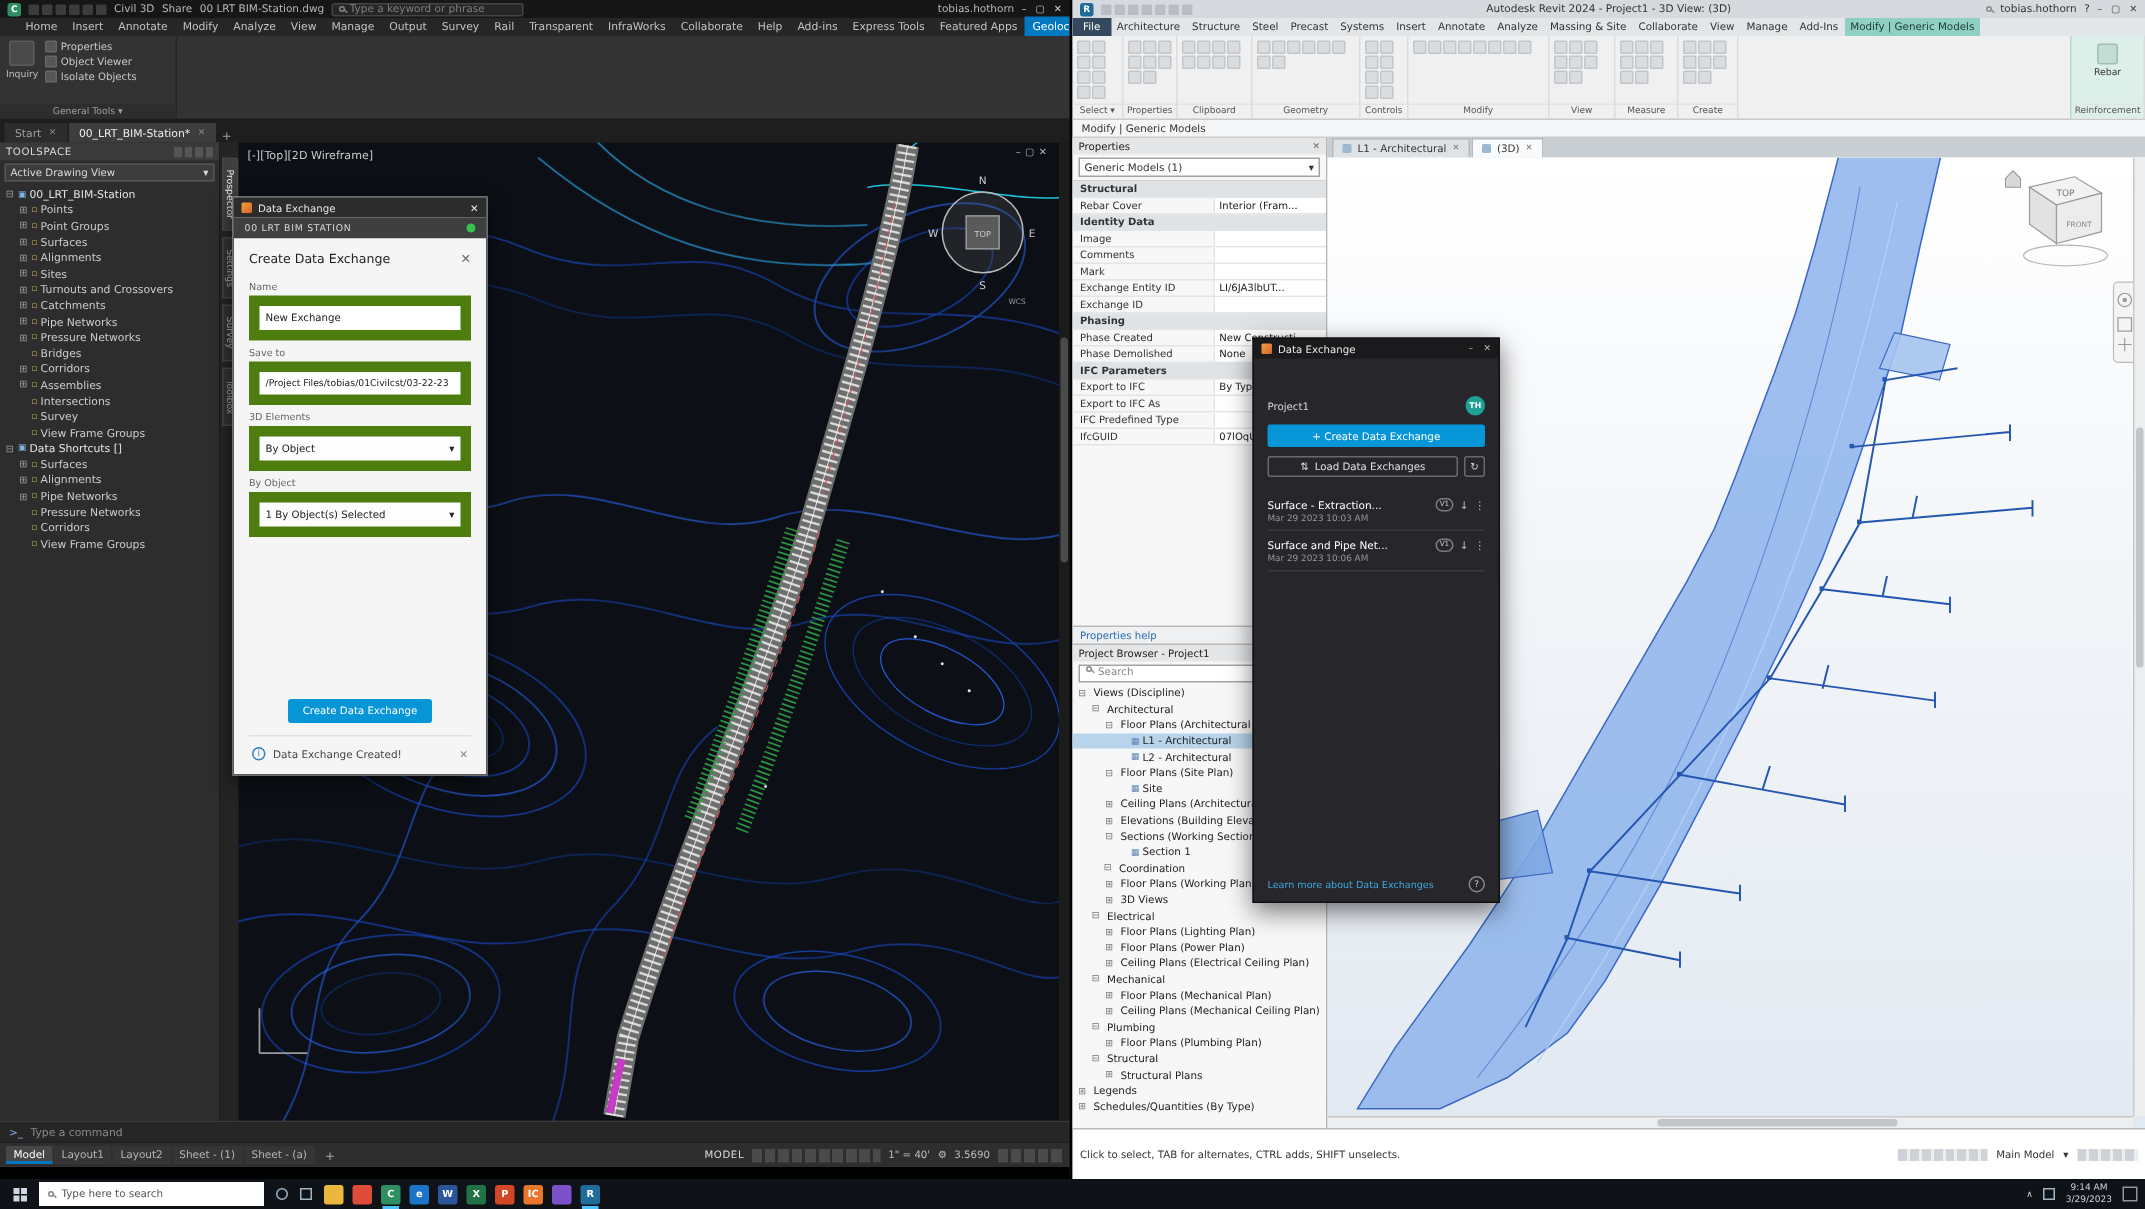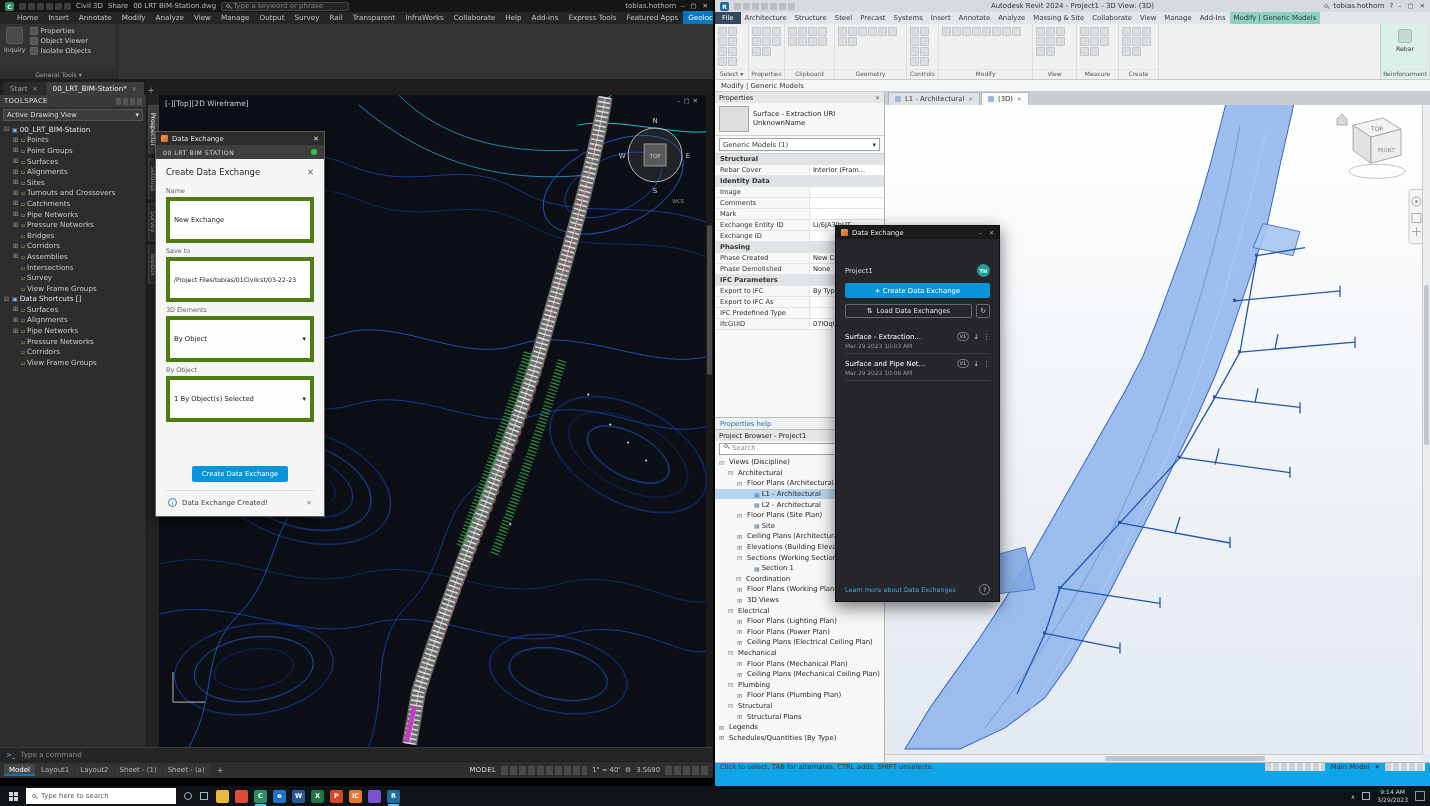--- a/index.html
+++ b/index.html
@@ -72,21 +72,21 @@
 
 .cde{position:absolute;left:155px;top:131px;width:170px;height:386px;background:#f4f4f4;border:1px solid #5a5a5a;box-shadow:0 4px 12px rgba(0,0,0,.65);display:flex;flex-direction:column;z-index:30;font-size:7.2px;color:#333}
 .cde-title{height:13px;background:#2c2c2c;color:#e6e6e6;display:flex;align-items:center;gap:4px;padding:0 5px;font-size:6.8px;flex:none}
 .dico{width:7px;height:7px;background:linear-gradient(135deg,#f0a13c,#d8632d);border-radius:1px;flex:none}
 .cde-sub{height:14px;background:#3f3f3f;color:#d8d8d8;display:flex;align-items:center;gap:4px;padding:0 7px;font-size:6.2px;letter-spacing:.5px;flex:none}
 .gdot{margin-left:auto;width:6px;height:6px;border-radius:50%;background:#35c24d}
 .cde-body{flex:1;display:flex;flex-direction:column;padding:8px 10px 6px;background:#f5f5f5}
 .cde-h{display:flex;align-items:center;font-size:8.4px;color:#222;margin-bottom:6px}
 .cde-h .x{margin-left:auto;color:#666}
 .cde-body label{font-size:6.4px;color:#666;margin:4px 0 2px}
-.inp{min-height:13px;background:#fff;border:4px solid #4d7c0f;display:flex;align-items:center;padding:15px 4px;font-size:6.8px;color:#222}
+.inp{min-height:13px;background:#fff;border:7px solid #4d7c0f;display:flex;align-items:center;padding:4px 4px;font-size:6.8px;color:#222}
 .inp.sel{justify-content:space-between;background:#fdfdfd}
 .cde-btnrow{margin-top:auto;display:flex;justify-content:center;padding:8px 0}
 .blue{background:#0696d7;color:#fff;border:none;font-size:6.8px;padding:4px 10px;border-radius:2px;font-family:inherit}
 .cde-toast{border-top:1px solid #ddd;display:flex;align-items:center;gap:5px;padding:7px 2px 3px;font-size:7px;color:#444}
 .iinfo{width:9px;height:9px;border:1px solid #2f7fc1;color:#2f7fc1;border-radius:50%;display:flex;align-items:center;justify-content:center;font-size:6px;flex:none}
 .cde-toast .x{margin-left:auto;color:#888}
 
 .rvt-title{height:12px;background:#d6d9dd;display:flex;align-items:center;gap:5px;padding:0 5px;color:#333;font-size:7px;flex:none}
 .rvt-title .qat i{background:#b9bec4}
 .r-title-text{position:absolute;left:50%;transform:translateX(-50%);white-space:nowrap}
@@ -134,21 +134,21 @@
 .vticon{width:6px;height:6px;background:#9fb8d2;border-radius:1px}
 .vtab .x{font-size:5.5px;color:#777}
 .rvt-view{flex:1;position:relative;background:linear-gradient(#ffffff,#e2e9f1);overflow:hidden}
 .rvt-view svg{position:absolute;inset:0;width:100%;height:100%}
 .rv-vscroll{position:absolute;right:0;top:0;bottom:8px;width:8px;background:#eceef0;border-left:1px solid #c9c9c9}
 .rv-vthumb{position:absolute;left:1px;right:1px;top:180px;height:160px;background:#c2c6ca;border-radius:3px}
 .rv-hscroll{position:absolute;left:0;right:8px;bottom:0;height:8px;background:#eceef0;border-top:1px solid #c9c9c9}
 .rv-hthumb{position:absolute;top:1px;bottom:1px;left:220px;width:160px;background:#c2c6ca;border-radius:3px}
 .vcbar{height:12px;background:#f0f1f3;border-top:1px solid #c8c8c8;display:flex;align-items:center;gap:5px;padding:0 5px;font-size:6.4px;color:#444;flex:none}
 .vc-icons{width:78px;height:8px;background:repeating-linear-gradient(90deg,#d0d4d8 0 6px,#f0f1f3 6px 8px)}
-.rvt-status{height:24px;background:#0ea5e9;border-top:1px solid #b9b9b9;display:flex;align-items:flex-start;gap:6px;padding:0 5px;font-size:6.8px;color:#333;flex:none}
+.rvt-status{height:34px;background:#ffffff;border-top:1px solid #b9b9b9;display:flex;align-items:center;gap:6px;padding:0 5px;font-size:6.8px;color:#333;flex:none}
 .rs-icons{width:60px;height:8px;background:repeating-linear-gradient(90deg,#cfd3d7 0 6px,#eceef0 6px 8px)}
 
 .rde{position:absolute;left:120px;top:133px;width:165px;height:377px;background:#27272b;border:1px solid #101012;box-shadow:0 5px 16px rgba(0,0,0,.55);display:flex;flex-direction:column;color:#d8d8d8;font-size:6.8px;z-index:40}
 .rde-title{height:13px;background:#1a1a1d;display:flex;align-items:center;gap:4px;padding:0 5px;font-size:6.8px;color:#e8e8e8;flex:none}
 .rde-title .wb{margin-left:auto;display:flex;gap:7px;color:#bbb;font-size:6px}
 .rde-body{flex:1;display:flex;flex-direction:column;padding:25px 9px 6px;min-height:0}
 .rde-proj{display:flex;align-items:center;margin-bottom:6px}
 .avatar{margin-left:auto;width:13px;height:13px;border-radius:50%;background:#1fa096;color:#fff;font-size:5.2px;display:flex;align-items:center;justify-content:center;font-weight:bold}
 .rde-create{height:15px;background:#0696d7;color:#fff;display:flex;align-items:center;justify-content:center;font-size:6.9px;border-radius:2px;margin-bottom:6px}
 .rde-loadrow{display:flex;gap:4px;margin-bottom:9px}
@@ -740,27 +740,20 @@
     </div>
 
     <div class="rvt-main">
       <div class="rvt-left">
 
         <div class="props">
           <div class="pal-head">
             <span>Properties</span>
             <span class="x">✕</span>
           </div>
-          <div class="props-prev">
-            <div class="pthumb"></div>
-            <div class="tname">
-              <div>Surface - Extraction URI</div>
-              <div>UnknownName</div>
-            </div>
-          </div>
           <div class="props-sel">
             <span>Generic Models (1)</span>
             <span>▾</span>
           </div>
           <div class="pgrid">
 
           <div class="prow group">
               <span class="pl">Structural</span>
               <span class="pv"></span>
             </div>

